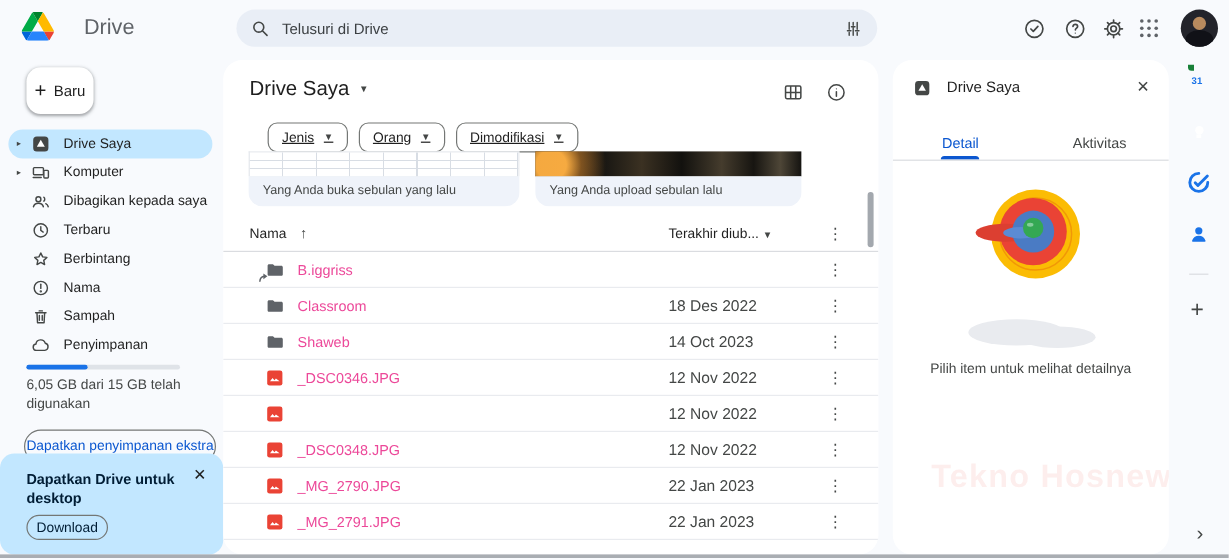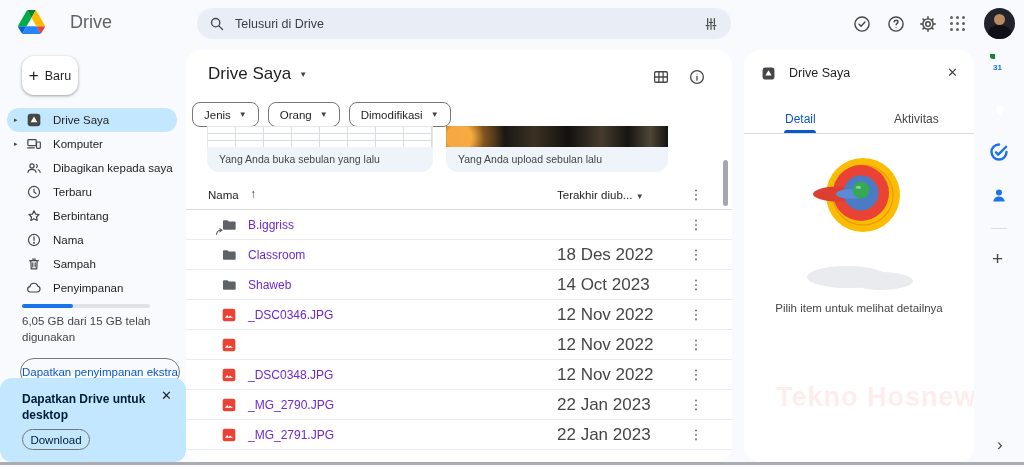--- a/index.html
+++ b/index.html
@@ -66,21 +66,21 @@
 
   
   .main-card { position:absolute; left:186px; top:50px; width:546px; height:412px; background:#fff;
     border-radius:16px; overflow:hidden; }
   .main-title-row { position:absolute; left:22px; top:14px; display:flex; align-items:center; gap:8px; cursor:pointer; }
   .main-title { font-size:17px; color:#1f1f1f; }
   .caret { font-size:8px; color:#444746; }
   .hdr-icon { position:absolute; top:18px; width:18px; height:18px; cursor:pointer; }
   .hdr-icon svg { width:18px; height:18px; }
 
-  .chips { position:absolute; left:6px; top:52px; display:flex; gap:9px; }
+  .chips { position:absolute; left:37px; top:52px; display:flex; gap:9px;text-decoration:underline; }
   .chip { height:25px; border:1px solid #747775; border-radius:8px; background:#fff; display:flex;
     align-items:center; gap:8px; padding:0 11px; font-size:11.5px; color:#1f1f1f; cursor:pointer; }
 
   .sugg-card { position:absolute; top:76px; height:46px; border-radius:0 0 12px 12px; overflow:hidden; cursor:pointer; }
   .sugg-thumb { height:21px; }
   .thumb-sheet { background:
       repeating-linear-gradient(90deg, transparent 0 27px, #d8dde4 27px 28px),
       repeating-linear-gradient(180deg, transparent 0 6px, #d8dde4 6px 7px),
       #ffffff; border:1px solid #e3e7ec; border-bottom:none; }
   .thumb-photo { background:
@@ -94,22 +94,22 @@
   .th-sort { position:absolute; left:64px; top:0; height:30px; line-height:29px; font-size:12px; color:#444746; cursor:pointer; }
   .th-mod { position:absolute; left:371px; top:0; height:30px; line-height:30px; font-size:11.5px; font-weight:500; color:#1f1f1f; cursor:pointer; }
   .dots { position:absolute; left:503px; top:0; width:14px; height:30px; line-height:30px; text-align:center;
     font-size:13px; color:#444746; cursor:pointer; }
 
   .rows { position:absolute; left:0; right:0; top:160px; }
   .row { position:relative; height:30px; border-bottom:1px solid #e9ebef; cursor:pointer; }
   .ficon { position:absolute; left:35px; top:7px; width:16px; height:16px; }
   .ficon svg { width:16px; height:16px; display:block; }
   .ficon .badge { position:absolute; left:-6px; bottom:-3px; width:10px; height:10px; }
-  .fname { position:absolute; left:62px; top:0; height:30px; line-height:30px; font-size:12px; font-weight:500; color:#6d28d9; }
-  .fdate { position:absolute; left:371px; top:0; height:30px; line-height:30px; font-size:17px; color:#444746; }
+  .fname { position:absolute; left:62px; top:0; height:30px; line-height:30px; font-size:12px; font-weight:500; color:#ec4899; }
+  .fdate { position:absolute; left:371px; top:0; height:30px; line-height:30px; font-size:13px; color:#444746; }
 
   .scroll-thumb { position:absolute; left:537px; top:110px; width:5px; height:46px; border-radius:3px; background:#a3a8ae; cursor:pointer; }
 
   
   .details { position:absolute; left:744px; top:50px; width:230px; height:412px; background:#fff;
     border-radius:16px; overflow:hidden; }
   .dp-icon { position:absolute; left:17px; top:16px; width:15px; height:15px; }
   .dp-icon svg { width:15px; height:15px; display:block; }
   .dp-title { position:absolute; left:45px; top:16px; font-size:12.5px; font-weight:500; color:#1f1f1f; }
   .dp-close { position:absolute; right:16px; top:15px; font-size:13px; color:#444746; cursor:pointer; }

